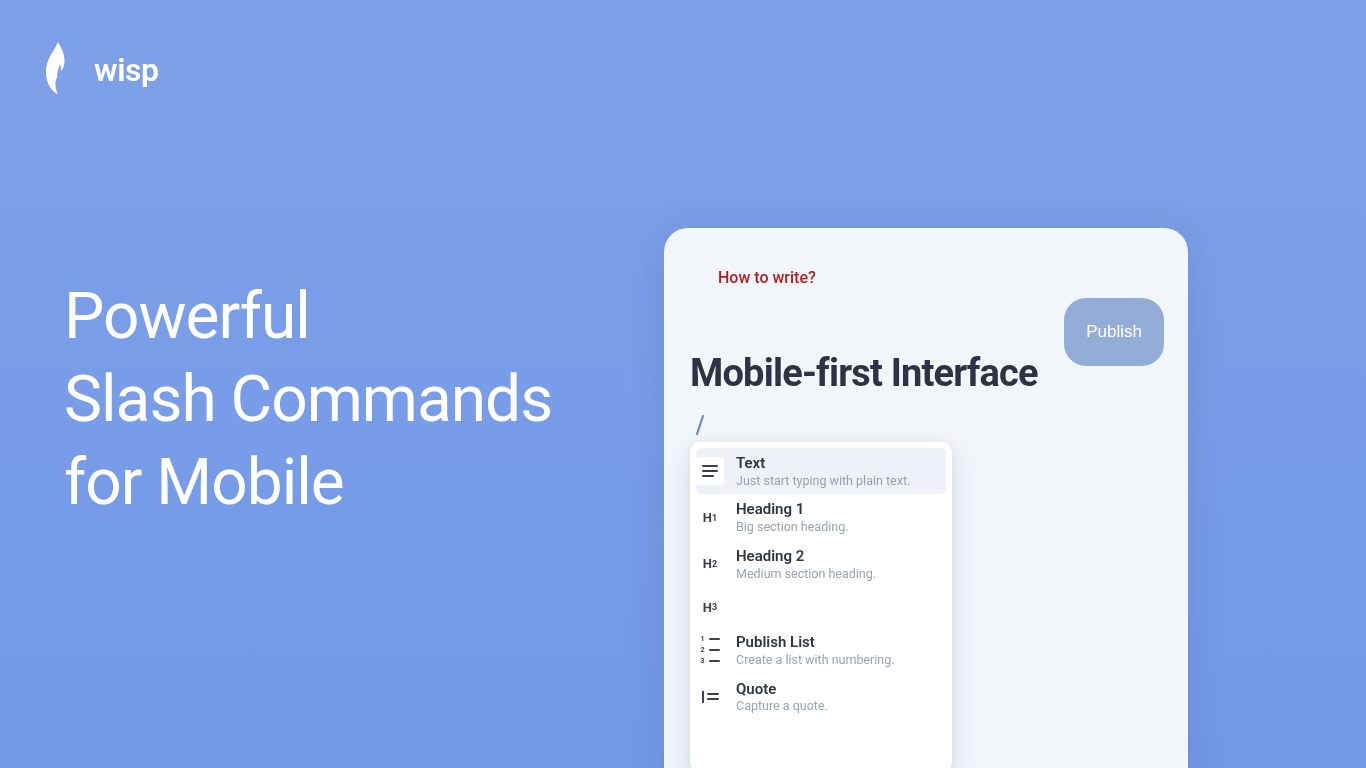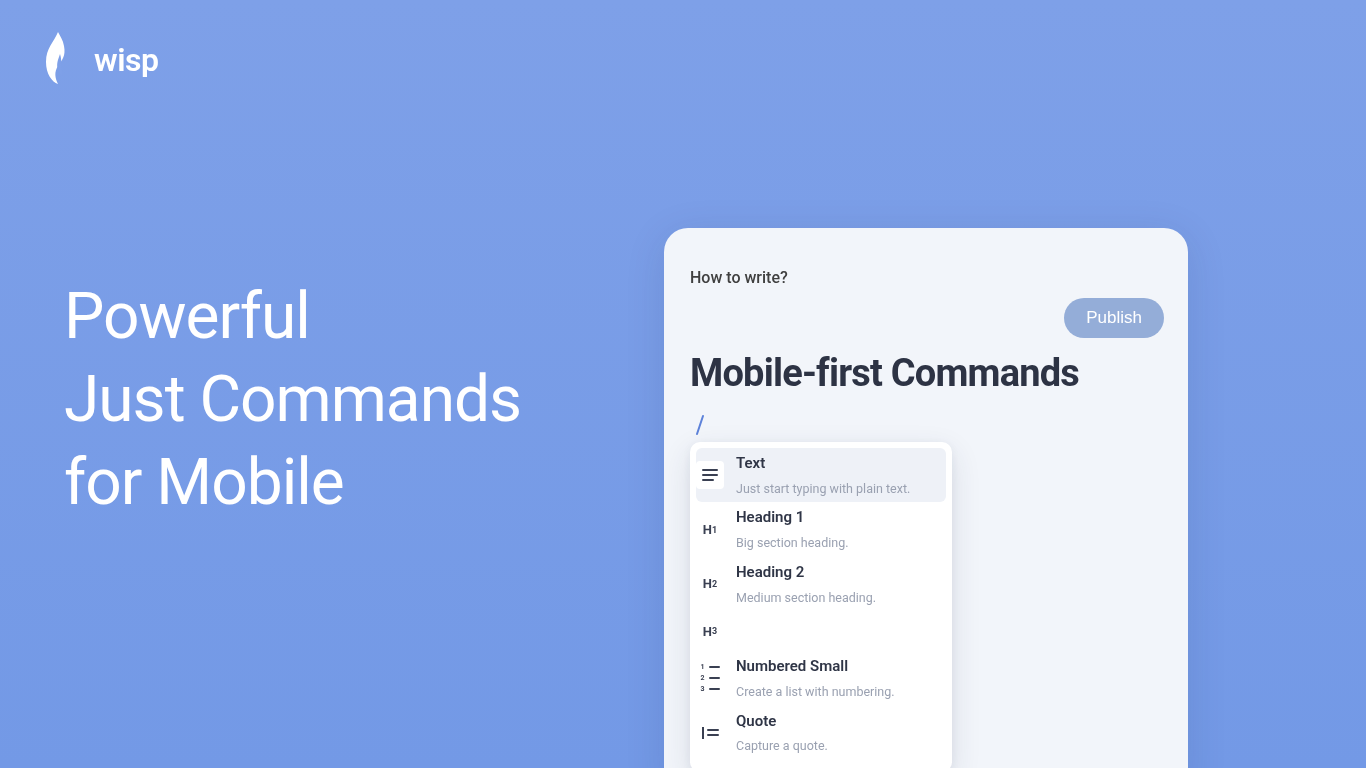--- a/index.html
+++ b/index.html
@@ -6,21 +6,21 @@
   body {
     width: 1366px;
     height: 768px;
     background: linear-gradient(180deg, #7ea0e8 0%, #7399e6 100%);
     font-family: -apple-system, BlinkMacSystemFont, 'Segoe UI', Roboto, Helvetica, Arial, sans-serif;
     position: relative;
     overflow: hidden;
   }
   .logo-area {
     position: absolute;
-    top: 30px;
+    top: 40px;
     left: 40px;
     display: flex;
     align-items: center;
     gap: 18px;
   }
   .logo-icon {
     width: 36px;
     height: 56px;
     color: #fff;
   }
@@ -46,35 +46,36 @@
     left: 664px;
     width: 524px;
     height: 560px;
     background: #f2f5fa;
     border-radius: 24px 24px 0 0;
     padding: 40px 26px 0 26px;
     box-shadow: 0 8px 40px rgba(30,40,80,0.12);
     overflow: hidden;
   }
   .howto {
-    color: #404040;
+    color: #b91c1c;
     font-size: 16px;
     font-weight: 500;
+    margin-left: 28px;
   }
   .publish-btn {
     position: absolute;
     top: 70px;
     right: 24px;
     background: #94add8;
     color: #fff;
     font-size: 17px;
     font-weight: 500;
     border: none;
     border-radius: 22px;
-    padding: 10px 22px;
+    padding: 24px 22px;
     cursor: pointer;
   }
   .editor-title {
     margin-top: 64px;
     color: #2d3344;
     font-size: 38px;
     font-weight: 700;
     letter-spacing: -0.8px;
   }
   .slash-mark {
@@ -114,21 +115,21 @@
     align-items: center;
     justify-content: center;
     font-size: 13px;
     font-weight: 700;
     color: #3a4052;
     flex-shrink: 0;
   }
   .cmd-item.selected .cmd-icon { background: #fff; }
   .cmd-text { display: flex; flex-direction: column; min-width: 0; line-height: 1.25; }
   .cmd-title { font-size: 15px; font-weight: 600; color: #2f3546; }
-  .cmd-desc { font-size: 12.5px; color: #9aa1b1; white-space: nowrap; overflow: hidden; text-overflow: ellipsis; margin-top: 8px; }
+  .cmd-desc { font-size: 12.5px; color: #9aa1b1; white-space: nowrap; overflow: hidden; text-overflow: ellipsis; }
   .icon-lines, .icon-bullet, .icon-num, .icon-quote { display:flex; flex-direction:column; gap:3px; }
   .line { height:2px; background:#3a4052; border-radius:1px; }
   .icon-lines .line:nth-child(1){width:16px;} .icon-lines .line:nth-child(2){width:16px;} .icon-lines .line:nth-child(3){width:12px;}
   .bullet-row, .num-row { display:flex; align-items:center; gap:3px; }
   .dot{width:3px;height:3px;border-radius:50%;background:#3a4052;}
   .bline{width:11px;height:2px;background:#3a4052;border-radius:1px;}
   .num{font-size:7px;font-weight:700;color:#3a4052;width:5px;}
   .qrow{display:flex;gap:3px;align-items:center;}
   .qbar{width:2px;height:12px;background:#3a4052;}
   .qlines{display:flex;flex-direction:column;gap:3px;}
@@ -142,28 +143,28 @@
     <svg class="logo-icon" viewBox="0 0 36 56" fill="none">
       <path d="M18 2 C 14 12, 6 18, 6 32 C 6 44, 12 52, 18 54 C 15 48, 14 42, 18 36 C 22 30, 26 26, 24 16 C 23 10, 20 6, 18 2 Z" fill="#fff"></path>
       <path d="M20 24 C 18 30, 16 34, 18 40 C 20 46, 24 48, 22 40 C 21 36, 22 30, 20 24 Z" fill="#7ea0e8"></path>
     </svg>
   </span>
   <span class="logo-text">wisp</span>
 </div>
 
 <div class="headline">
   <div>Powerful</div>
-  <div>Just Commands</div>
+  <div>Slash Commands</div>
   <div>for Mobile</div>
 </div>
 
 <div class="phone-card">
   <a class="howto">How to write?</a>
   <button class="publish-btn">Publish</button>
-  <h1 class="editor-title">Mobile-first Commands</h1>
+  <h1 class="editor-title">Mobile-first Interface</h1>
   <div class="slash-mark">
     <svg width="12" height="22" viewBox="0 0 12 22">
         <line x1="9" y1="2" x2="3" y2="20" stroke="#5d82d9" stroke-width="2" stroke-linecap="round"></line>
       </svg>
   </div>
 
   <div class="cmd-menu">
 
     <div class="cmd-item selected">
       <div class="cmd-icon">
@@ -211,21 +212,21 @@
               <div class="num">2</div>
               <div class="bline"></div>
             </div>
           <div class="num-row">
               <div class="num">3</div>
               <div class="bline"></div>
             </div>
         </div>
       </div>
       <div class="cmd-text">
-        <span class="cmd-title">Numbered Small</span>
+        <span class="cmd-title">Publish List</span>
         <span class="cmd-desc">Create a list with numbering.</span>
       </div>
     </div>
 
     <div class="cmd-item">
       <div class="cmd-icon">
         <div class="qrow">
           <div class="qbar"></div>
           <div class="qlines">
               <div class="line"></div>

